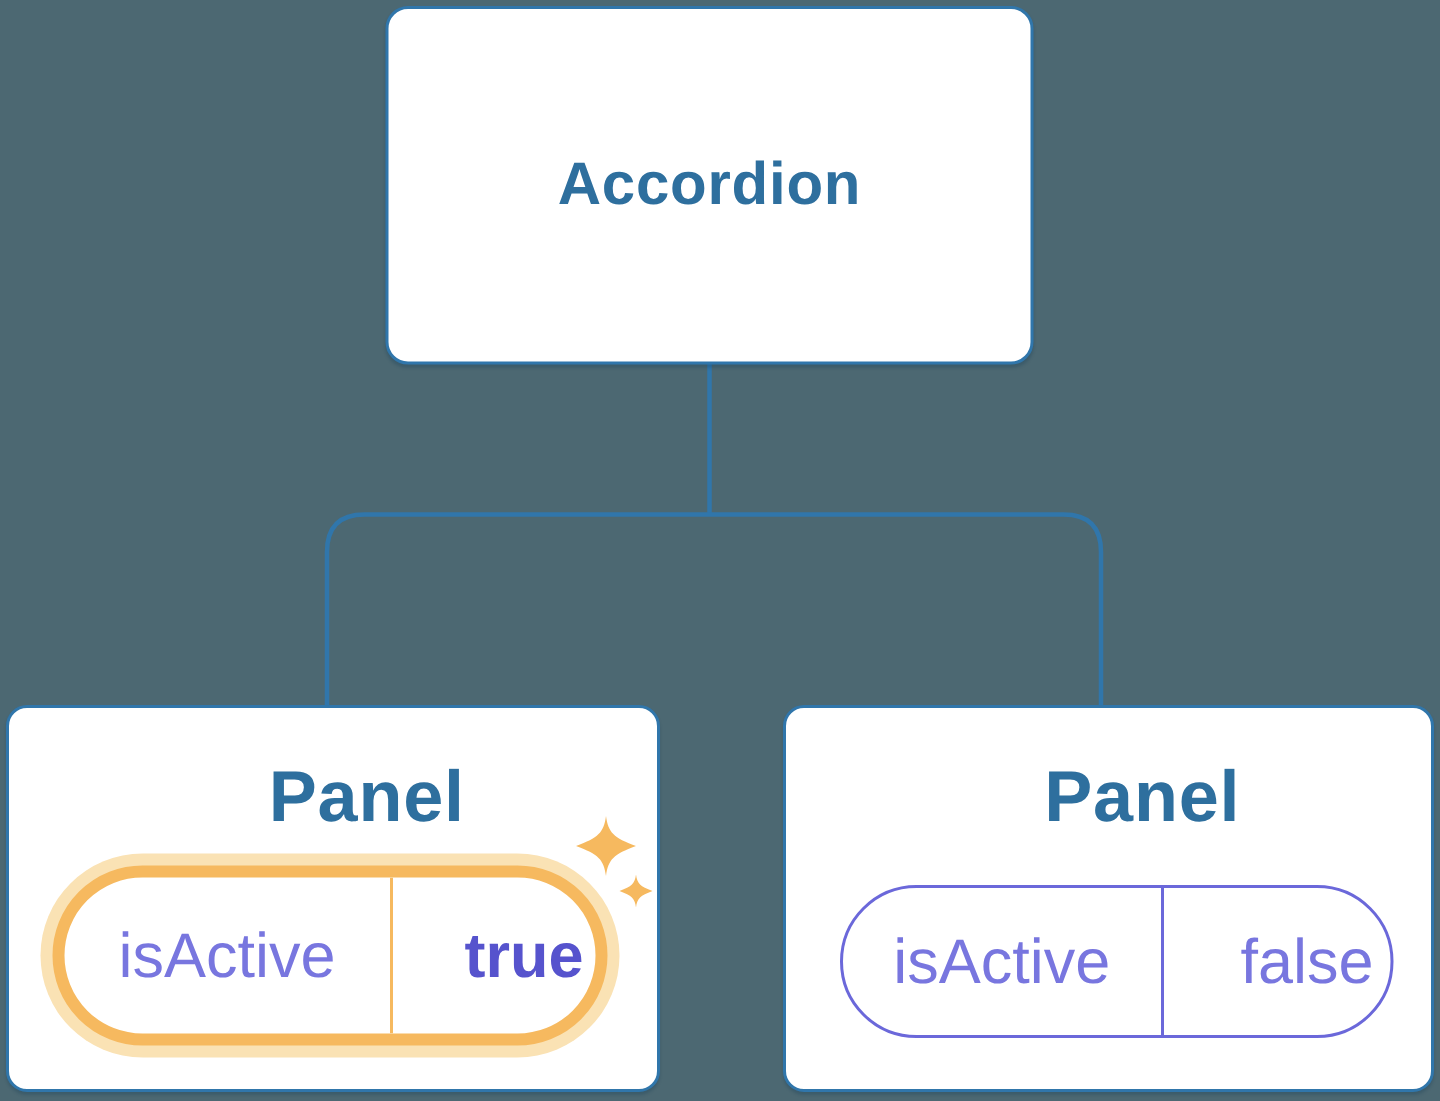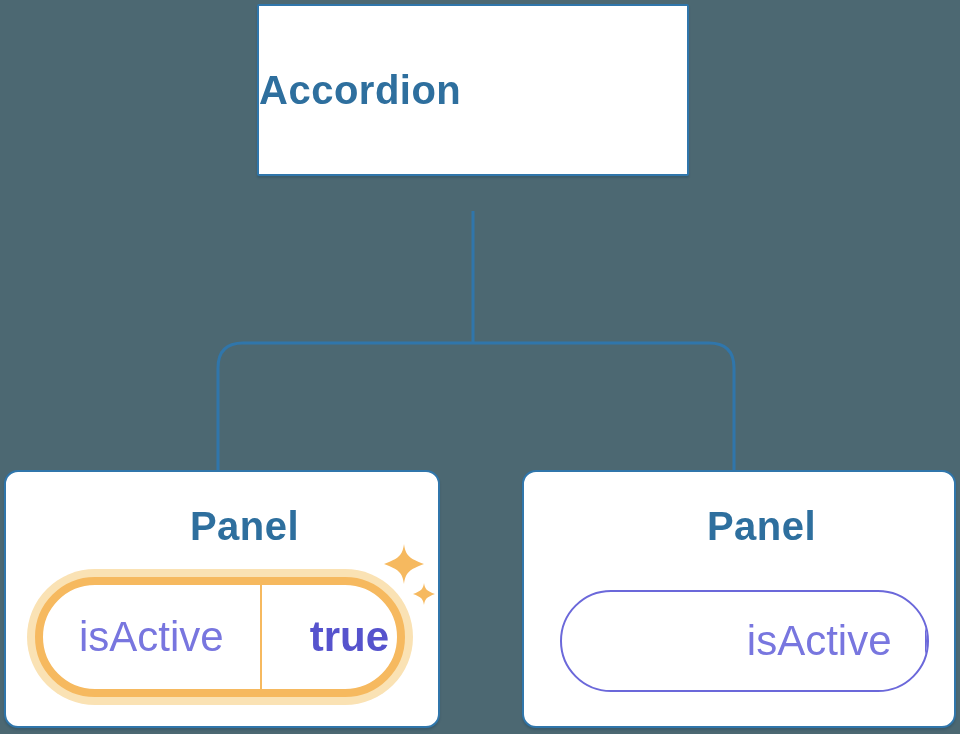--- a/index.html
+++ b/index.html
@@ -15,32 +15,32 @@
   }
   .stage{position:relative;width:960px;height:734px;}
   .connectors{position:absolute;left:0;top:0;width:960px;height:734px;}
 
   .node{
     position:absolute;background:var(--card,#fff);
     border:2.5px solid var(--line,#3076AB);
     box-shadow:0 2px 2px rgba(15,55,85,.25);
   }
   .node-accordion{
-    left:257px;top:4px;width:432px;height:172px;border-radius:2px;
-    display:flex;align-items:center;
+    left:257px;top:4px;width:432px;height:239px;border-radius:15px;
+    display:flex;align-items:center;justify-content:center;
   }
   .node-label{
     color:var(--title,#2E6F9E);font-size:40px;font-weight:600;letter-spacing:.5px;
   }
   .panel{border-radius:14px;}
   .panel-left{left:4px;top:470px;width:436px;height:258px;}
   .panel-right{left:522px;top:470px;width:434px;height:258px;}
   .panel-title{
     position:absolute;left:0;top:32px;width:100%;text-align:center;
-    color:var(--title,#2E6F9E);font-size:40px;font-weight:600;letter-spacing:.5px;padding-left:45px;
+    color:var(--title,#2E6F9E);font-size:48px;font-weight:600;letter-spacing:.5px;padding-left:45px;
   }
 
   .pill{
     position:absolute;display:flex;align-items:stretch;overflow:hidden;
     background:var(--card,#fff);
     justify-content:flex-end;
   }
   .pill-active{
     left:29px;top:105px;width:370px;height:120px;border-radius:60px;
     border:8px solid var(--orange,#F6B95F);
@@ -92,16 +92,17 @@
       <div class="cell cell-value bold">true</div>
     </div>
   </div>
 
   <div class="node panel panel-right">
     <div class="panel-title">Panel</div>
 
     <div class="pill pill-inactive">
       <div class="cell cell-key">isActive</div>
       <div class="divider divider-purple"></div>
+      <div class="cell cell-value">false</div>
     </div>
   </div>
 
 </div>
 
 </body></html>

